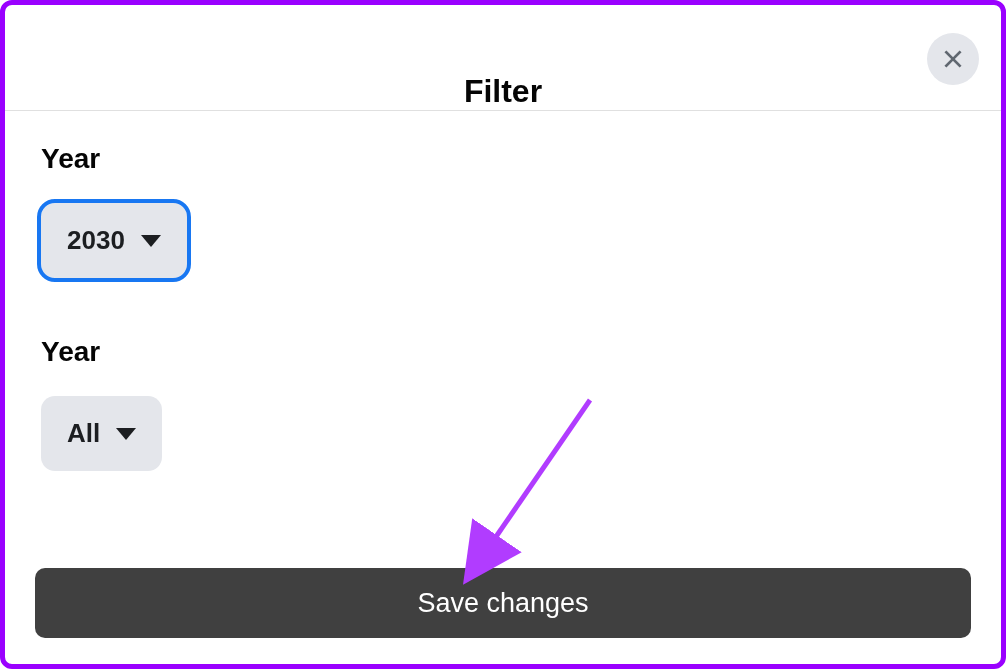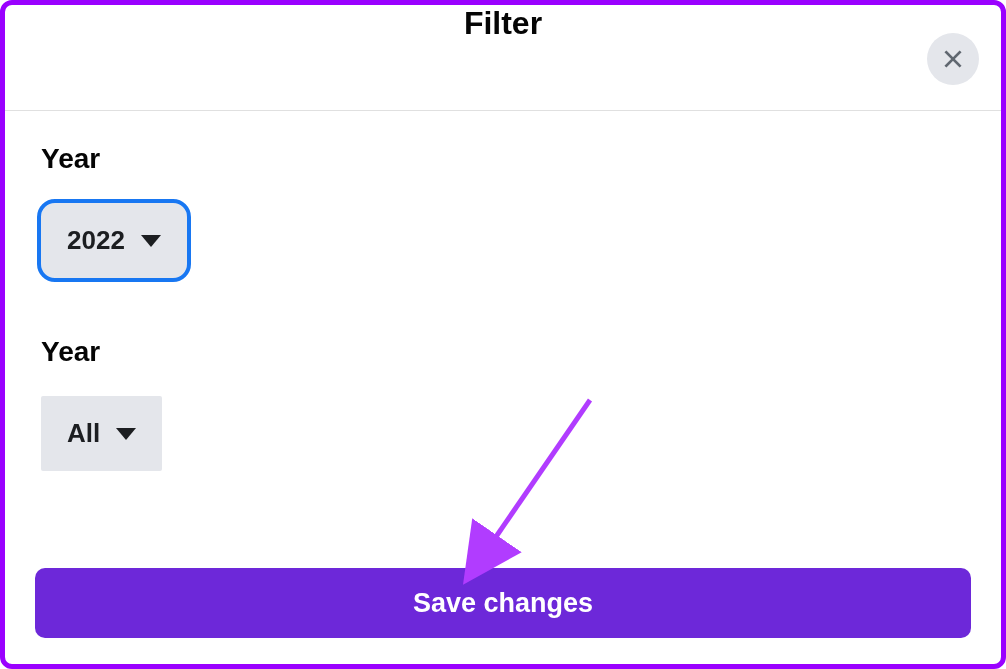--- a/index.html
+++ b/index.html
@@ -14,21 +14,21 @@
       height: 669px;
       background: #ffffff;
       border: 5px solid #9a00ff;
       border-radius: 12px;
       position: relative;
       overflow: hidden;
     }
     
     .header {
       display: flex;
-      align-items: flex-start;
+      align-items: flex-end;
       justify-content: center;
       height: 106px;
       border-bottom: 1px solid #e0e0e0;
       position: relative;
     }
     
     .title {
       font-size: 32px;
       font-weight: 700;
       color: #050505;
@@ -70,21 +70,21 @@
       color: #050505;
       margin-bottom: 28px;
     }
     
     .dropdown {
       display: inline-flex;
       align-items: center;
       gap: 16px;
       background: #e4e6eb;
       border: none;
-      border-radius: 2px;
+      border-radius: 14px;
       padding: 22px 26px;
       font-size: 26px;
       font-weight: 600;
       color: #1c1e21;
       cursor: pointer;
       font-family: inherit;
     }
     
     .dropdown.focused {
       outline: 4px solid #1877f2;
@@ -98,26 +98,26 @@
       border-right: 10px solid transparent;
       border-top: 12px solid #1c1e21;
     }
     
     .save-btn {
       position: absolute;
       bottom: 26px;
       left: 30px;
       right: 30px;
       height: 70px;
-      background: #6d28d9;
+      background: #404040;
       border: none;
       border-radius: 10px;
       color: #ffffff;
       font-size: 27px;
-      font-weight: 700;
+      font-weight: 400;
       font-family: inherit;
       cursor: pointer;
     }
     
     .annotation-arrow {
       position: absolute;
       left: 455px;
       top: 385px;
       pointer-events: none;
     }
@@ -132,21 +132,21 @@
       <line x1="5" y1="5" x2="19" y2="19"></line>
       <line x1="19" y1="5" x2="5" y2="19"></line>
     </svg>
   </button>
 </div>
 
 <div class="content">
   <div class="field-group">
     <div class="field-label">Year</div>
     <button class="dropdown focused">
-      <span>2022</span>
+      <span>2030</span>
       <span class="caret-icon"></span>
     </button>
   </div>
 
   <div class="field-group">
     <div class="field-label">Year</div>
     <button class="dropdown">
       <span>All</span>
       <span class="caret-icon"></span>
     </button>

